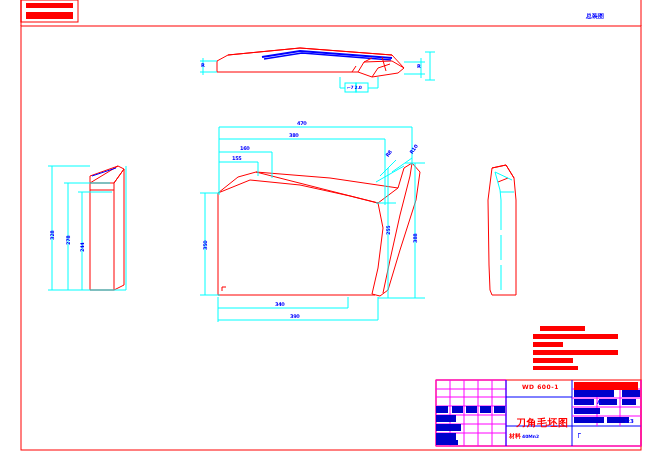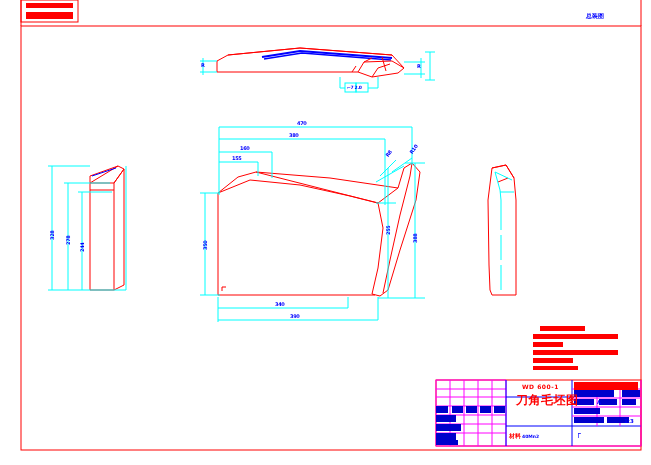--- a/index.html
+++ b/index.html
@@ -246,21 +246,21 @@
   <div class="redbar" style="left:540px;top:326px;width:45px;height:5px;"></div>
   <div class="redbar" style="left:533px;top:334px;width:85px;height:5px;"></div>
   <div class="redbar" style="left:533px;top:342px;width:30px;height:5px;"></div>
   <div class="redbar" style="left:533px;top:350px;width:48px;height:5px;"></div>
   <div class="redbar" style="left:546px;top:350px;width:72px;height:5px;"></div>
   <div class="redbar" style="left:533px;top:358px;width:40px;height:5px;"></div>
   <div class="redbar" style="left:533px;top:366px;width:45px;height:4px;"></div>
 
   <div class="tb-txt tb-red" style="left:522px;top:383px;font-size:6px;letter-spacing:0.5px;">WD 600-1</div>
 
-  <div class="tb-txt tb-red" style="left:516px;top:392px;font-size:12px;letter-spacing:0.5px;">刀角毛坯图</div>
+  <div class="tb-txt tb-red" style="left:516px;top:416px;font-size:10px;letter-spacing:0.5px;">刀角毛坯图</div>
 
   <div class="tb-txt tb-red" style="left:509px;top:432px;font-size:6px;">材料</div>
   <div class="tb-txt tb-blue" style="left:522px;top:434px;font-size:4.5px;">40Mn2</div>
 
   <div class="tb-txt tb-blue" style="left:624px;top:418px;font-size:5.5px;">1:3</div>
 
   <div class="tb-txt tb-blue" style="left:597px;top:399px;font-size:5px;">A</div>
 
   <div class="tb-txt tb-blue" style="left:576px;top:429px;font-size:8px;">┌</div>
 

